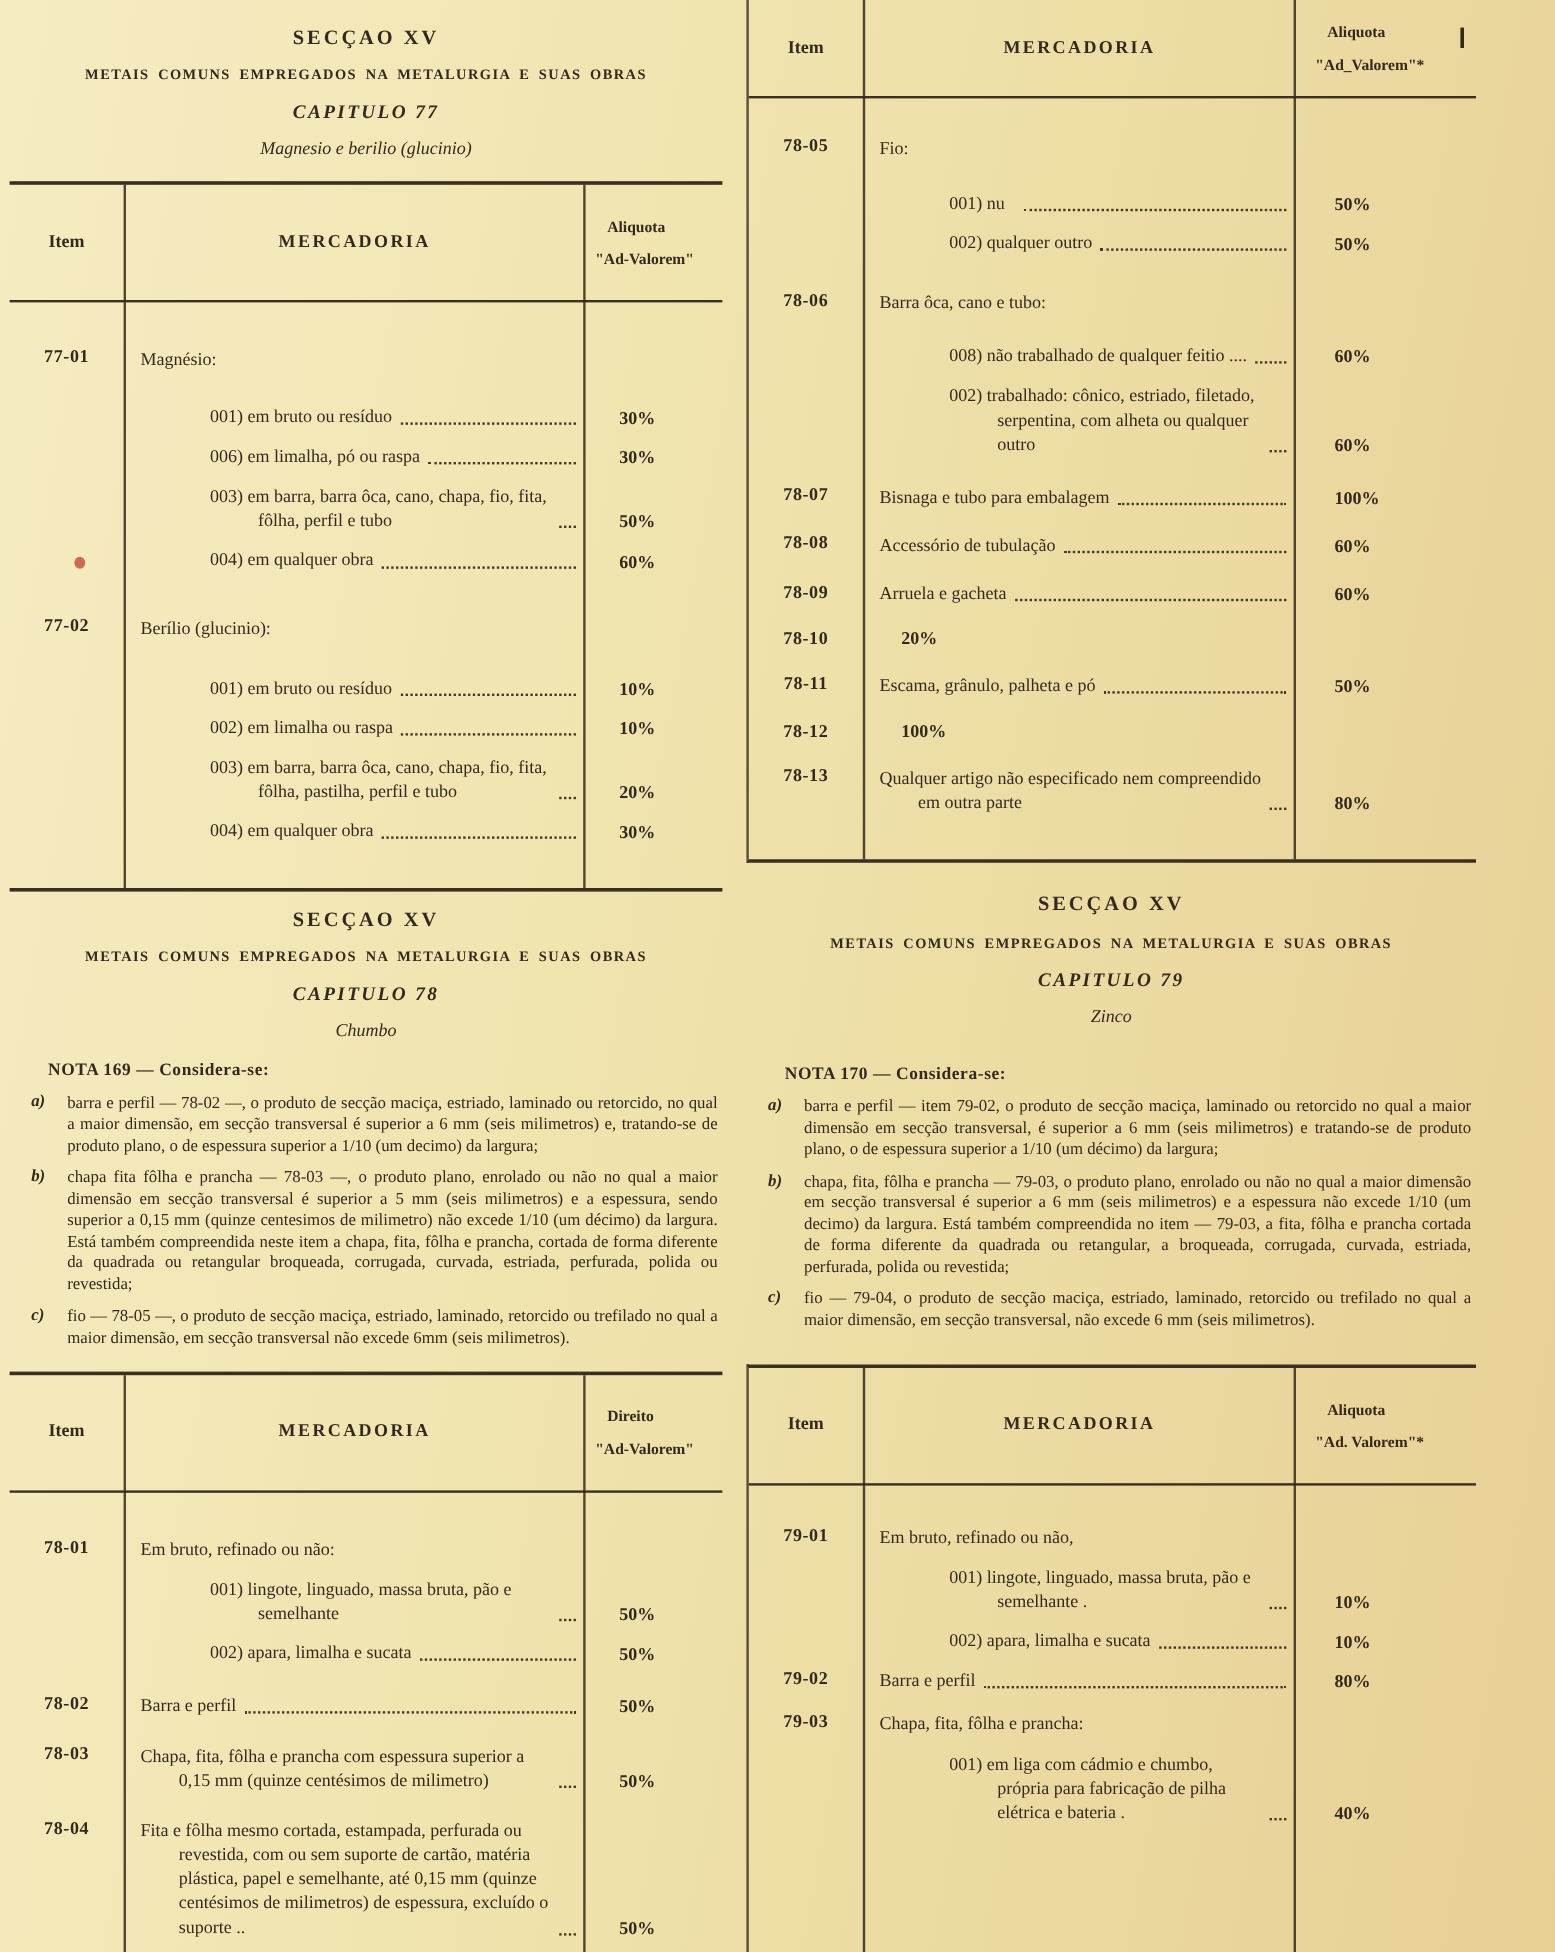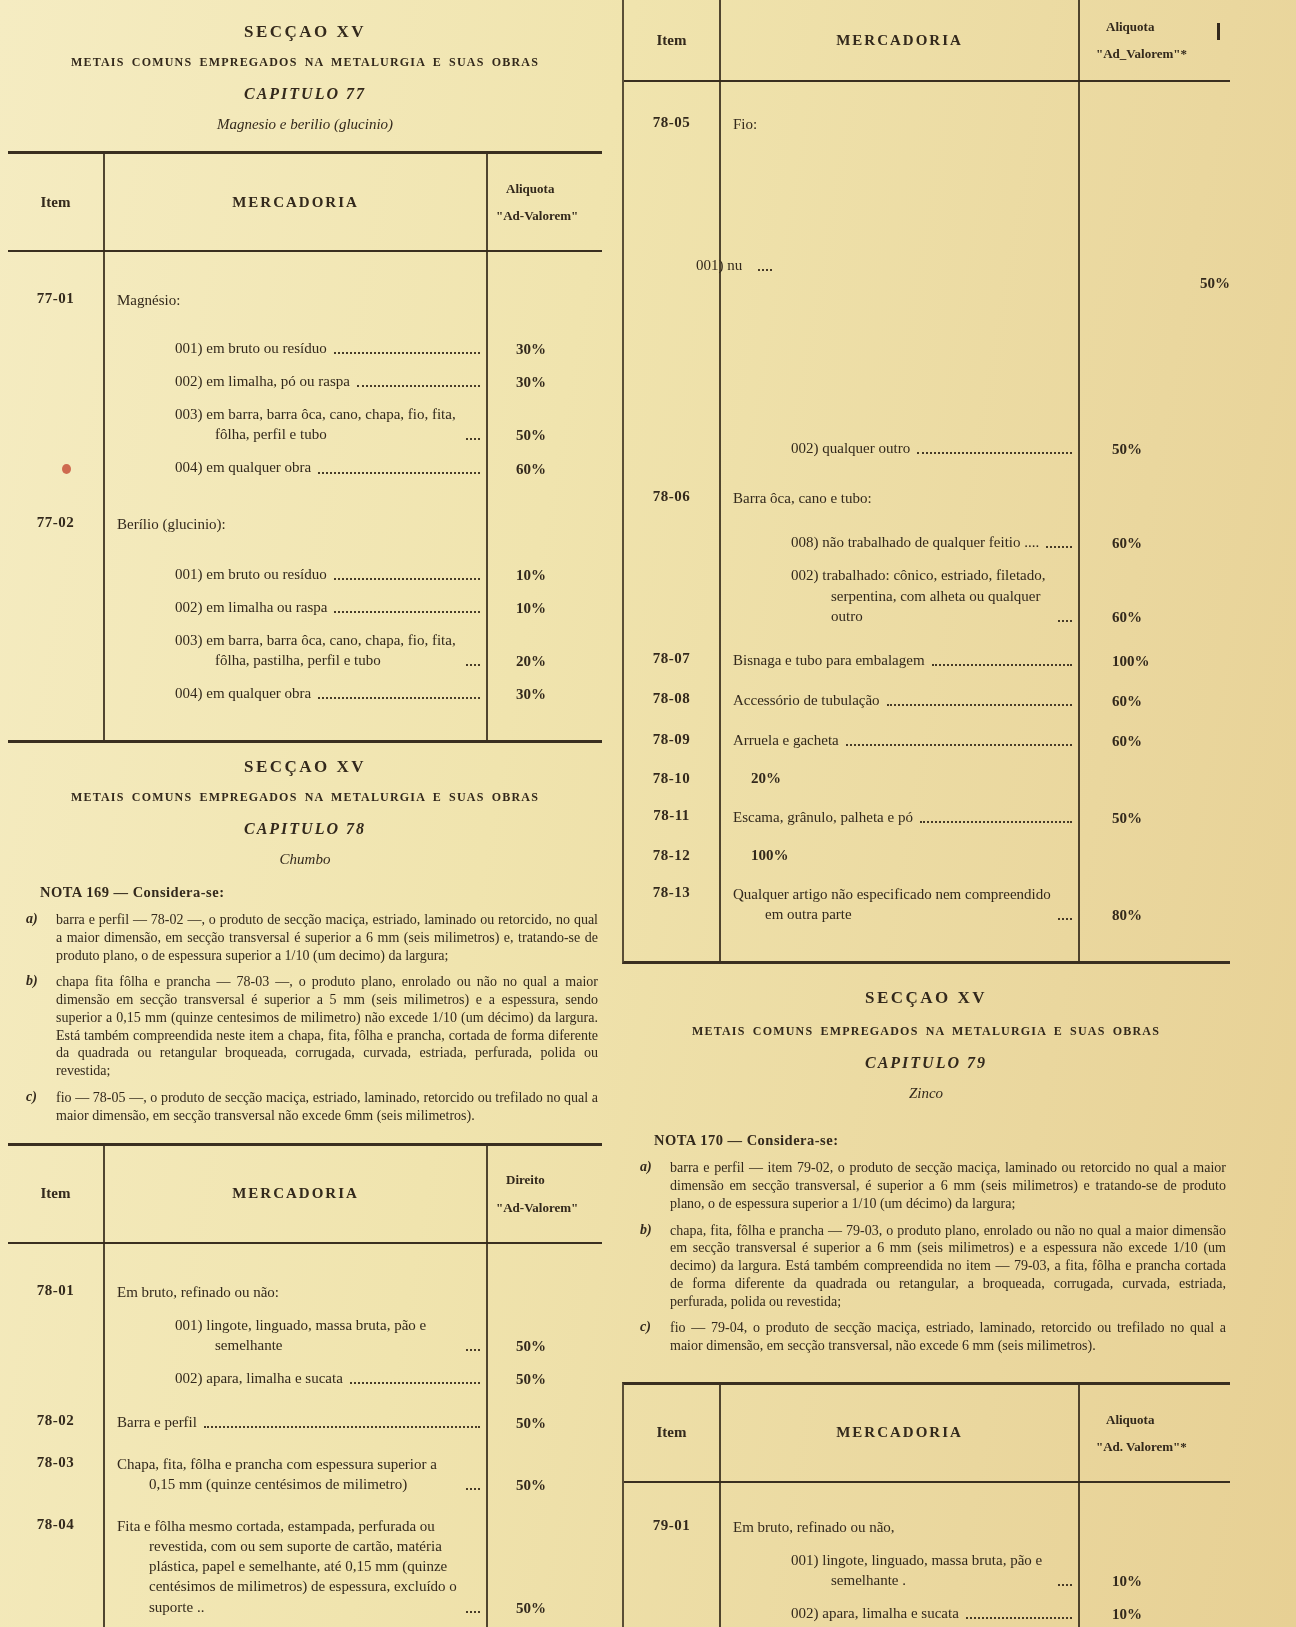--- a/index.html
+++ b/index.html
@@ -100,21 +100,21 @@
           <div class="c-code"></div>
           <div class="c-body">
               <span class="txt">001) em bruto ou resíduo</span>
               <span class="dots"></span>
             </div>
           <div class="c-rate">30%</div>
         </div>
         <div class="row sub">
           <div class="c-code"></div>
           <div class="c-body">
-              <span class="txt">002) em limalha, pó ou raspa</span>
+              <span class="txt">006) em limalha, pó ou raspa</span>
               <span class="dots"></span>
             </div>
           <div class="c-rate">30%</div>
         </div>
         <div class="row sub">
           <div class="c-code"></div>
           <div class="c-body">
               <span class="txt">003) em barra, barra ôca, cano, chapa, fio, fita, fôlha, perfil e tubo</span>
               <span class="dots"></span>
             </div>
@@ -271,21 +271,21 @@
       </div>
       <div class="tbody">
 
         <div class="row g-label" style="margin-top:24px;">
           <div class="c-code">78-05</div>
           <div class="c-body">
               <span class="lbl">Fio:</span>
             </div>
           <div class="c-rate"></div>
         </div>
-        <div class="row sub" style="margin-top:26px;flex-direction:column;">
+        <div class="row sub" style="margin-top:26px;">
           <div class="c-code"></div>
           <div class="c-body">
               <span class="txt">001) nu</span>
               <span class="dots"></span>
             </div>
           <div class="c-rate">50%</div>
         </div>
         <div class="row sub">
           <div class="c-code"></div>
           <div class="c-body">

